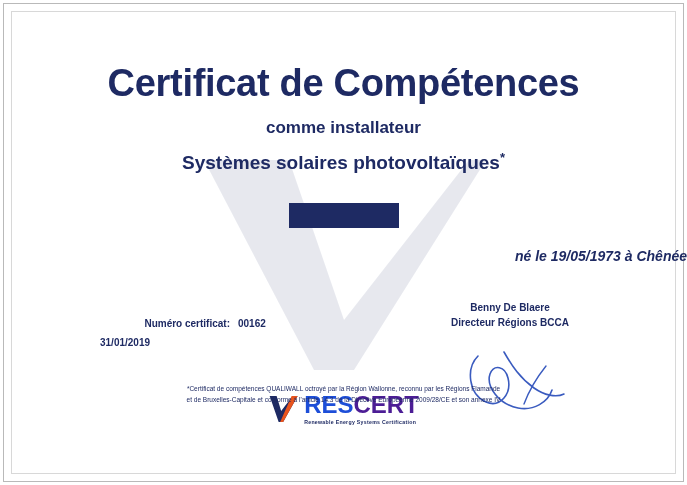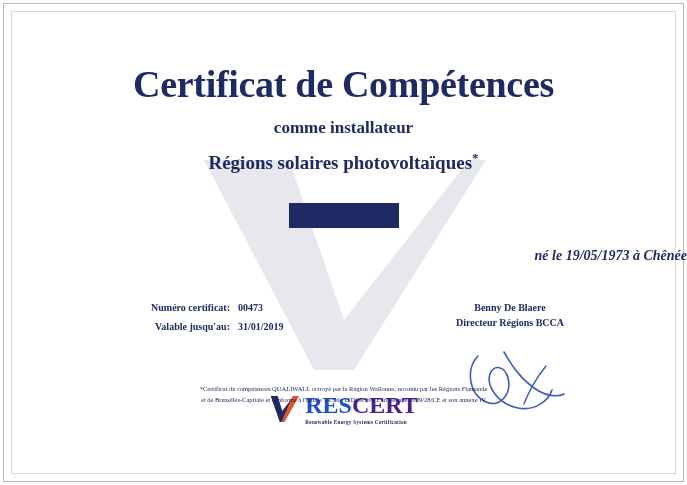--- a/index.html
+++ b/index.html
@@ -50,21 +50,20 @@
     height: 230px;
     opacity: 0.10;
     pointer-events: none;
   }
   .content {
     position: absolute;
     left: 0;
     top: 0;
     width: 687px;
     height: 429px;
-    font-family: Liberation Serif, serif;
   }
   .title {
     position: absolute;
     top: 62px;
     left: 0;
     width: 687px;
     text-align: center;
     font-size: 38px;
     font-weight: bold;
     color: #1e2a63;
@@ -110,21 +109,21 @@
     width: 687px;
     text-align: right;
     font-size: 14px;
     font-style: italic;
     font-weight: bold;
     color: #1e2a63;
   }
   
   .details {
     position: absolute;
-    top: 302px;
+    top: 318px;
     left: 100px;
     width: 260px;
     font-size: 10px;
     color: #1e2a63;
   }
   .detail-row {
     display: flex;
     margin-bottom: 8px;
     align-items: baseline;
   }
@@ -212,34 +211,33 @@
     <path d="M10 10 L95 10 L150 170 L275 10 L292 10 L160 220 L120 220 Z" fill="#1e2a63"></path>
   </svg>
 
   <div class="content">
 
     <div class="title">Certificat de Compétences</div>
 
     <div class="subtitle1">comme installateur</div>
 
     <div class="subtitle2">
-      <span>Régions solaires photovoltaïques</span><span class="asterisk">*</span>
+      <span>Systèmes solaires photovoltaïques</span><span class="asterisk">*</span>
     </div>
 
     <div class="redaction"></div>
 
     <div class="birth">né le 19/05/1973 à Chênée</div>
 
     <div class="details">
       <div class="detail-row">
         <div class="detail-label">Numéro certificat:</div>
-        <div class="detail-value">00473</div>
+        <div class="detail-value">00162</div>
       </div>
       <div class="detail-row">
-        <div class="detail-label">Valable jusqu'au:</div>
         <div class="detail-value">31/01/2019</div>
       </div>
     </div>
 
     <div class="signature-block">
       <div>Benny De Blaere</div>
       <div>Directeur Régions BCCA</div>
     </div>
 
     <svg class="signature-mark" viewBox="0 0 110 70">

